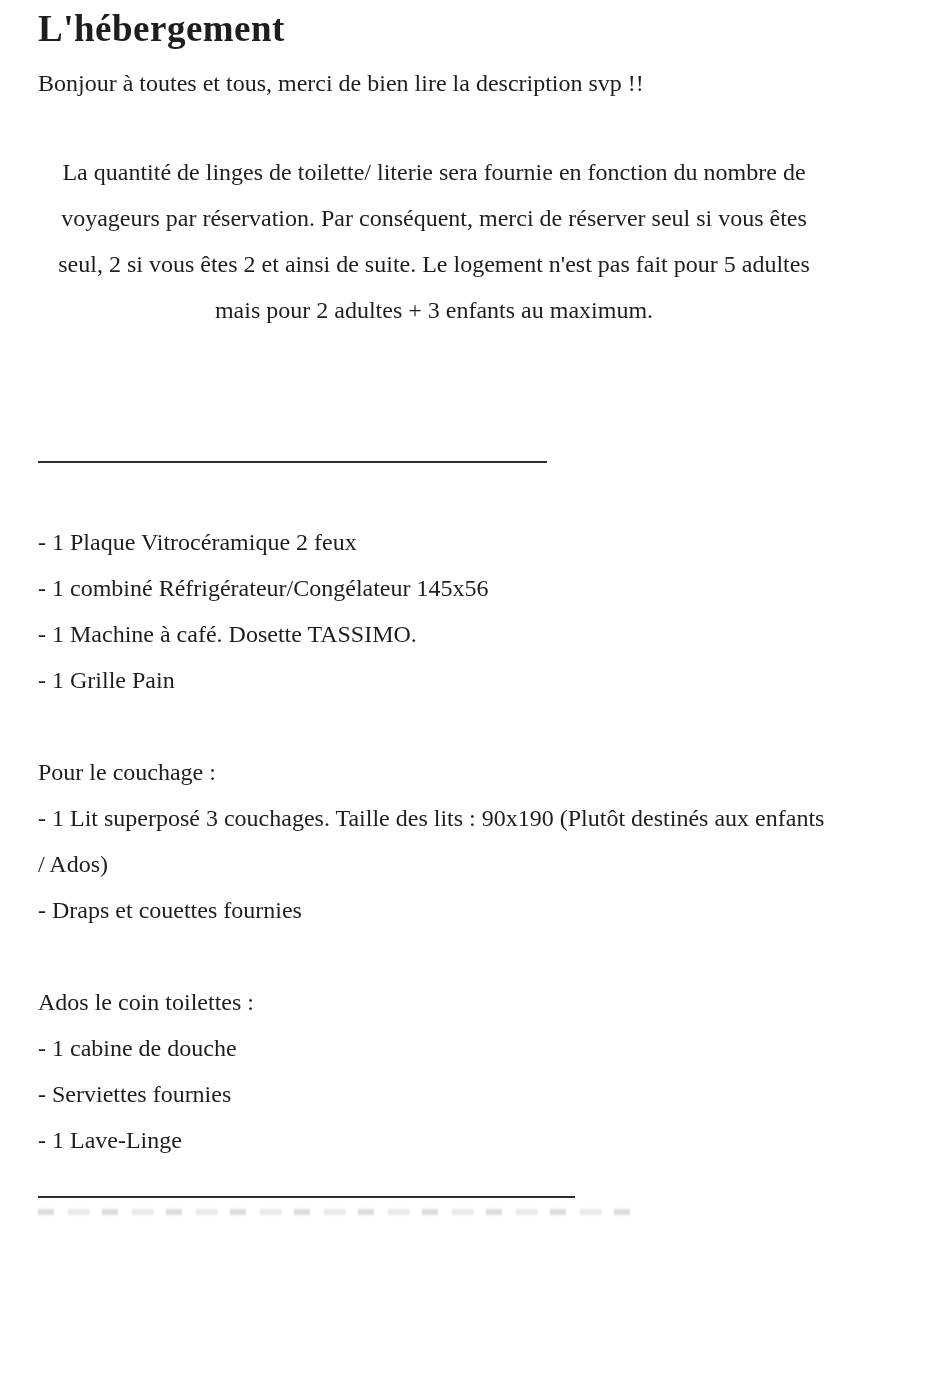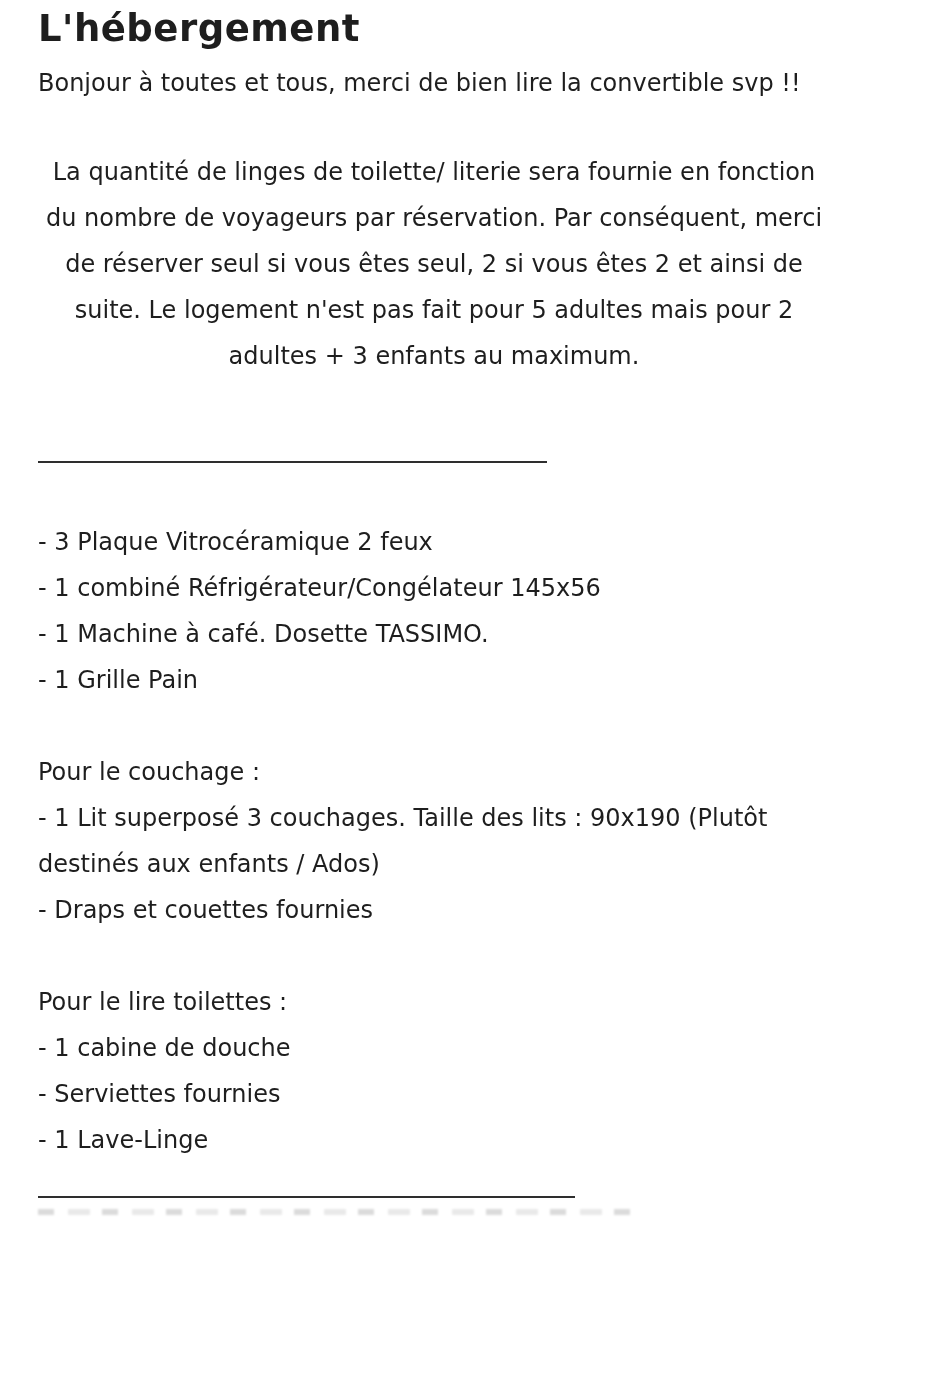--- a/index.html
+++ b/index.html
@@ -11,20 +11,21 @@
     overflow: hidden;
     font-family: "DejaVu Sans", sans-serif;
     color: #1e1e1e;
     -webkit-font-smoothing: antialiased;
   }
   .doc {
     width: 868px;
     height: 1400px;
     padding: 0 38px 0 38px;
     overflow: hidden;
+    font-family: Liberation Serif, serif;
   }
   .page-title {
     margin: 6px 0 0 0;
     font-size: 37px;
     line-height: 46px;
     font-weight: 700;
     letter-spacing: 0.5px;
   }
   p { margin: 0; }
   .intro {
@@ -79,41 +80,41 @@
     opacity: 0.55;
   }
 </style>
 </head>
 <body>
 
 <main class="doc">
 
   <h1 class="page-title">L'hébergement</h1>
 
-  <p class="intro">Bonjour à toutes et tous, merci de bien lire la convertible svp !!</p>
+  <p class="intro">Bonjour à toutes et tous, merci de bien lire la description svp !!</p>
 
   <p class="para">La quantité de linges de toilette/ literie sera fournie en fonction du nombre de voyageurs par réservation. Par conséquent, merci de réserver seul si vous êtes seul, 2 si vous êtes 2 et ainsi de suite. Le logement n'est pas fait pour 5 adultes mais pour 2 adultes + 3 enfants au maximum.</p>
 
   <div class="divider divider-top"></div>
 
   <section class="section">
-    <p class="list-item">- 3 Plaque Vitrocéramique 2 feux</p>
+    <p class="list-item">- 1 Plaque Vitrocéramique 2 feux</p>
     <p class="list-item">- 1 combiné Réfrigérateur/Congélateur 145x56</p>
     <p class="list-item">- 1 Machine à café. Dosette TASSIMO.</p>
     <p class="list-item">- 1 Grille Pain</p>
   </section>
 
   <section class="section">
     <p class="section-heading">Pour le couchage :</p>
     <p class="list-item">- 1 Lit superposé 3 couchages. Taille des lits : 90x190 (Plutôt destinés aux enfants / Ados)</p>
     <p class="list-item">- Draps et couettes fournies</p>
   </section>
 
   <section class="section">
-    <p class="section-heading">Pour le lire toilettes :</p>
+    <p class="section-heading">Ados le coin toilettes :</p>
     <p class="list-item">- 1 cabine de douche</p>
     <p class="list-item">- Serviettes fournies</p>
     <p class="list-item">- 1 Lave-Linge</p>
   </section>
 
   <div class="divider divider-bottom"></div>
 
   <div class="cutoff-fragment"></div>
 
 </main>

